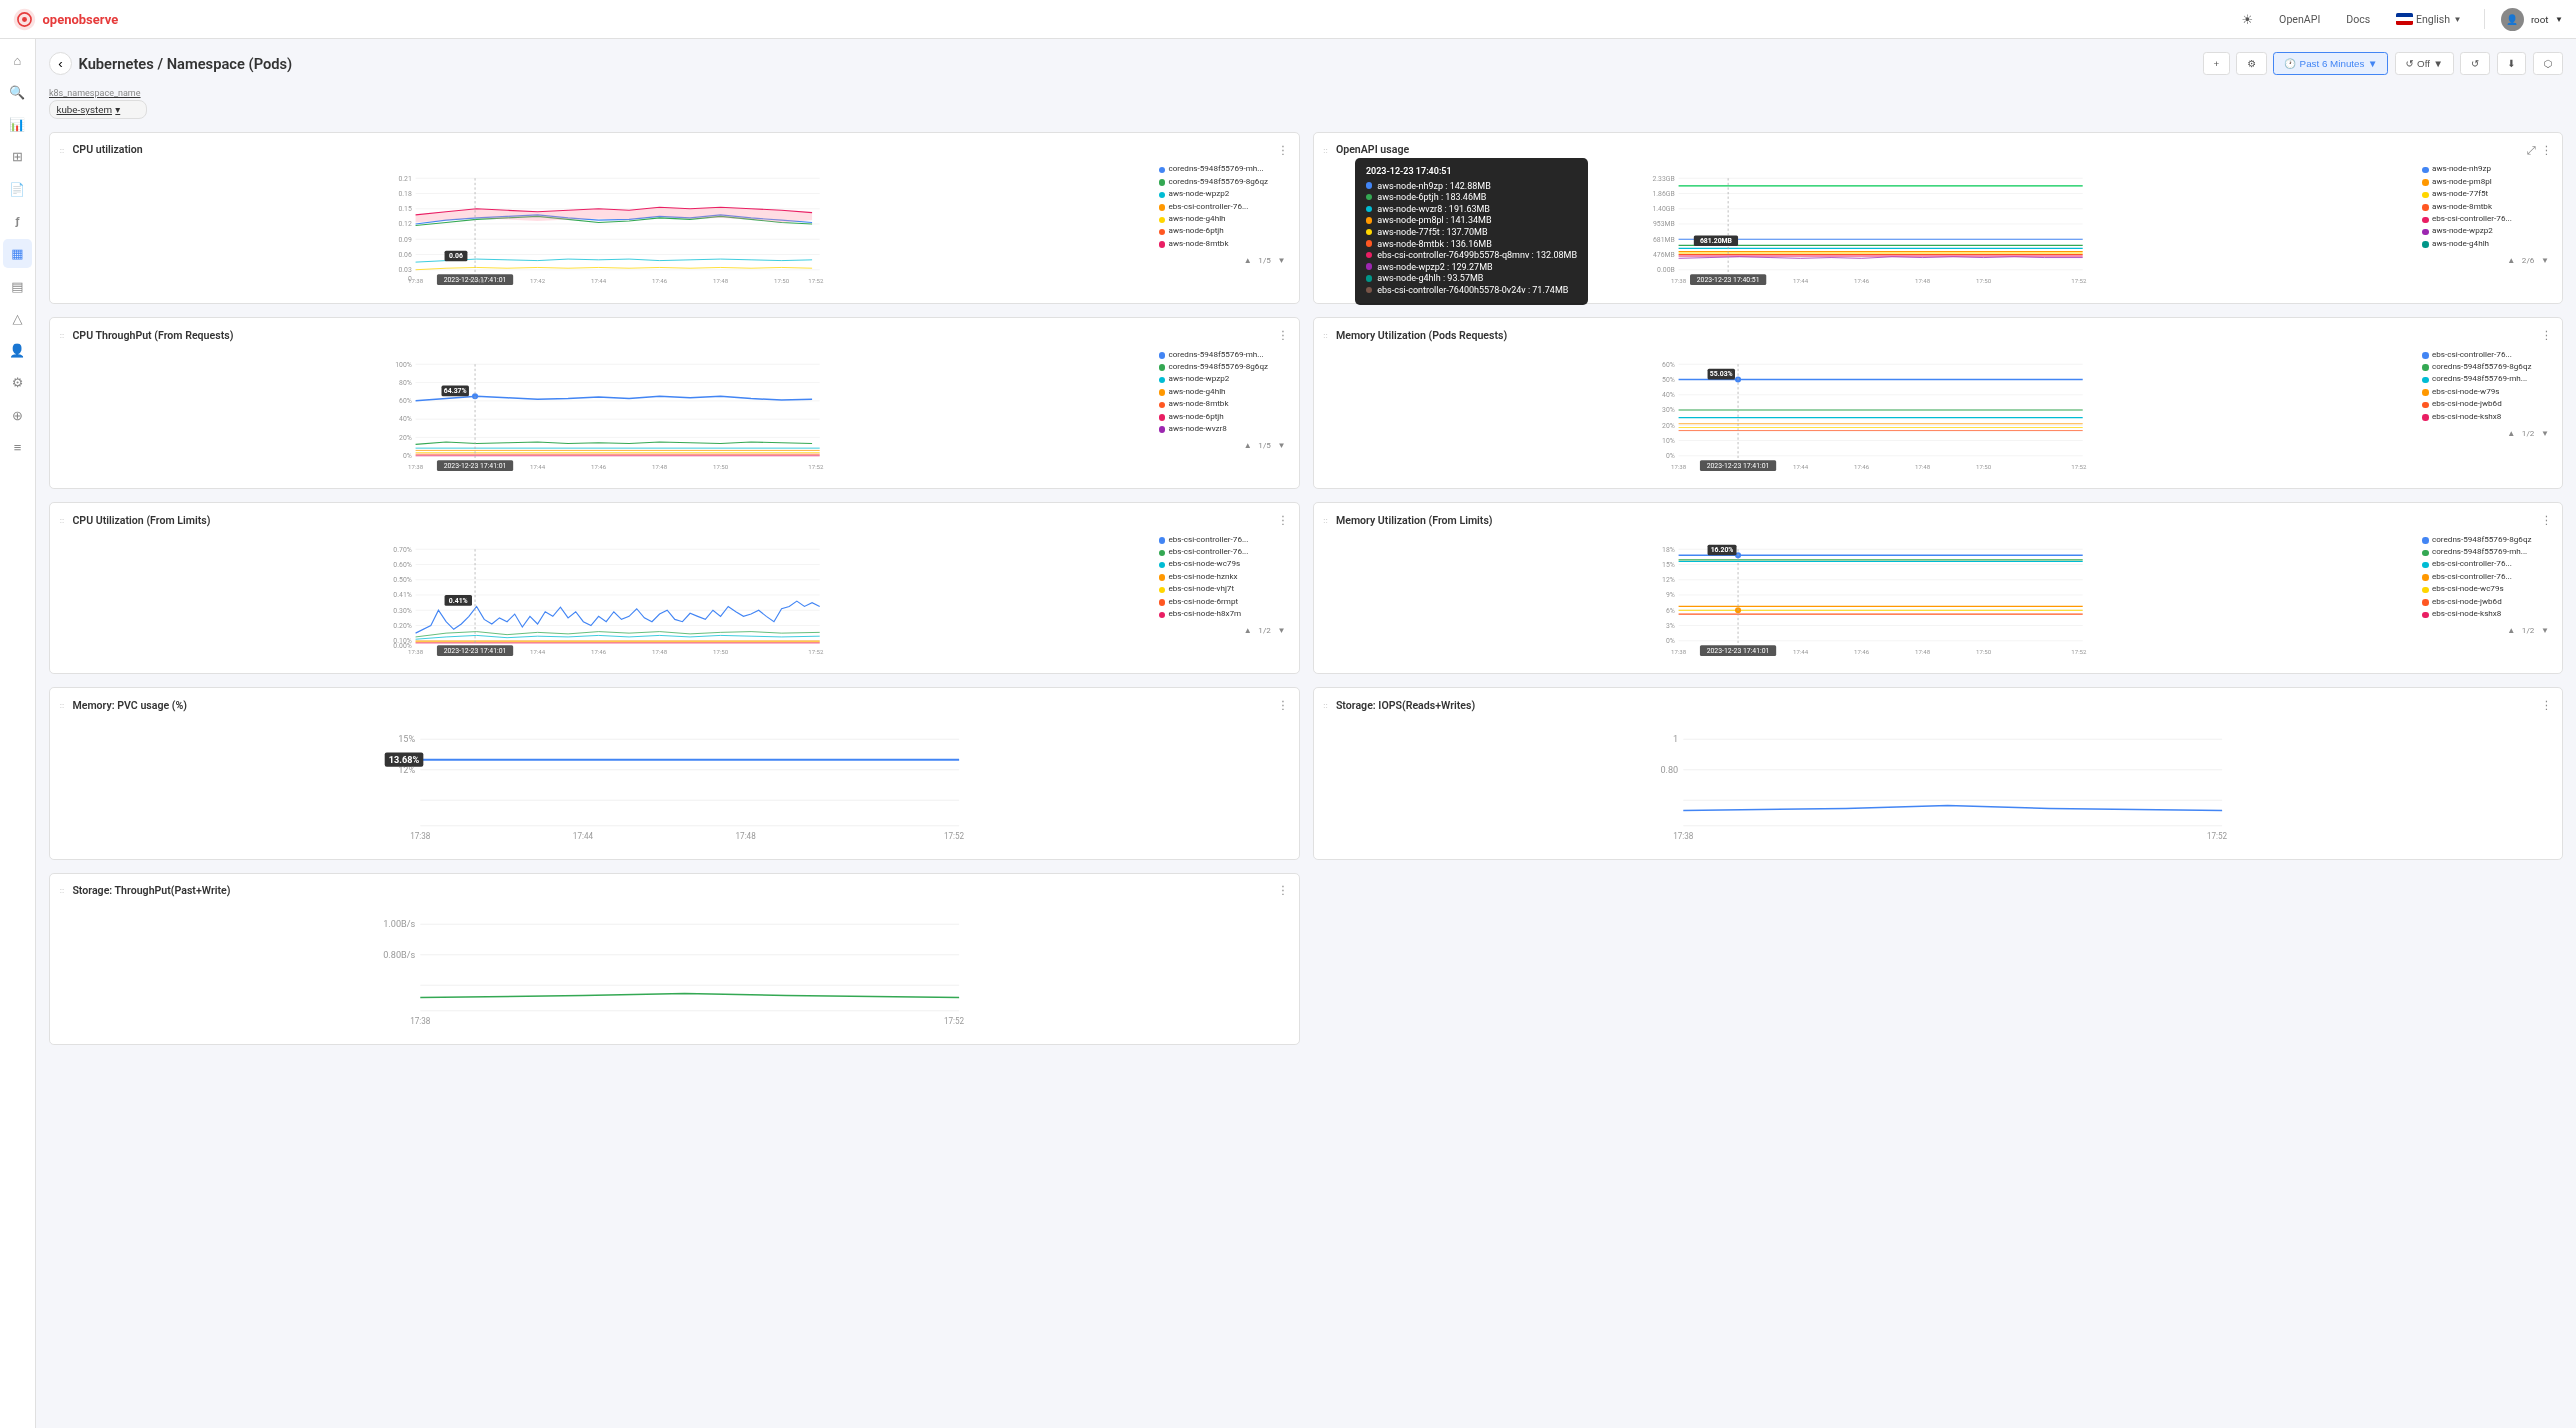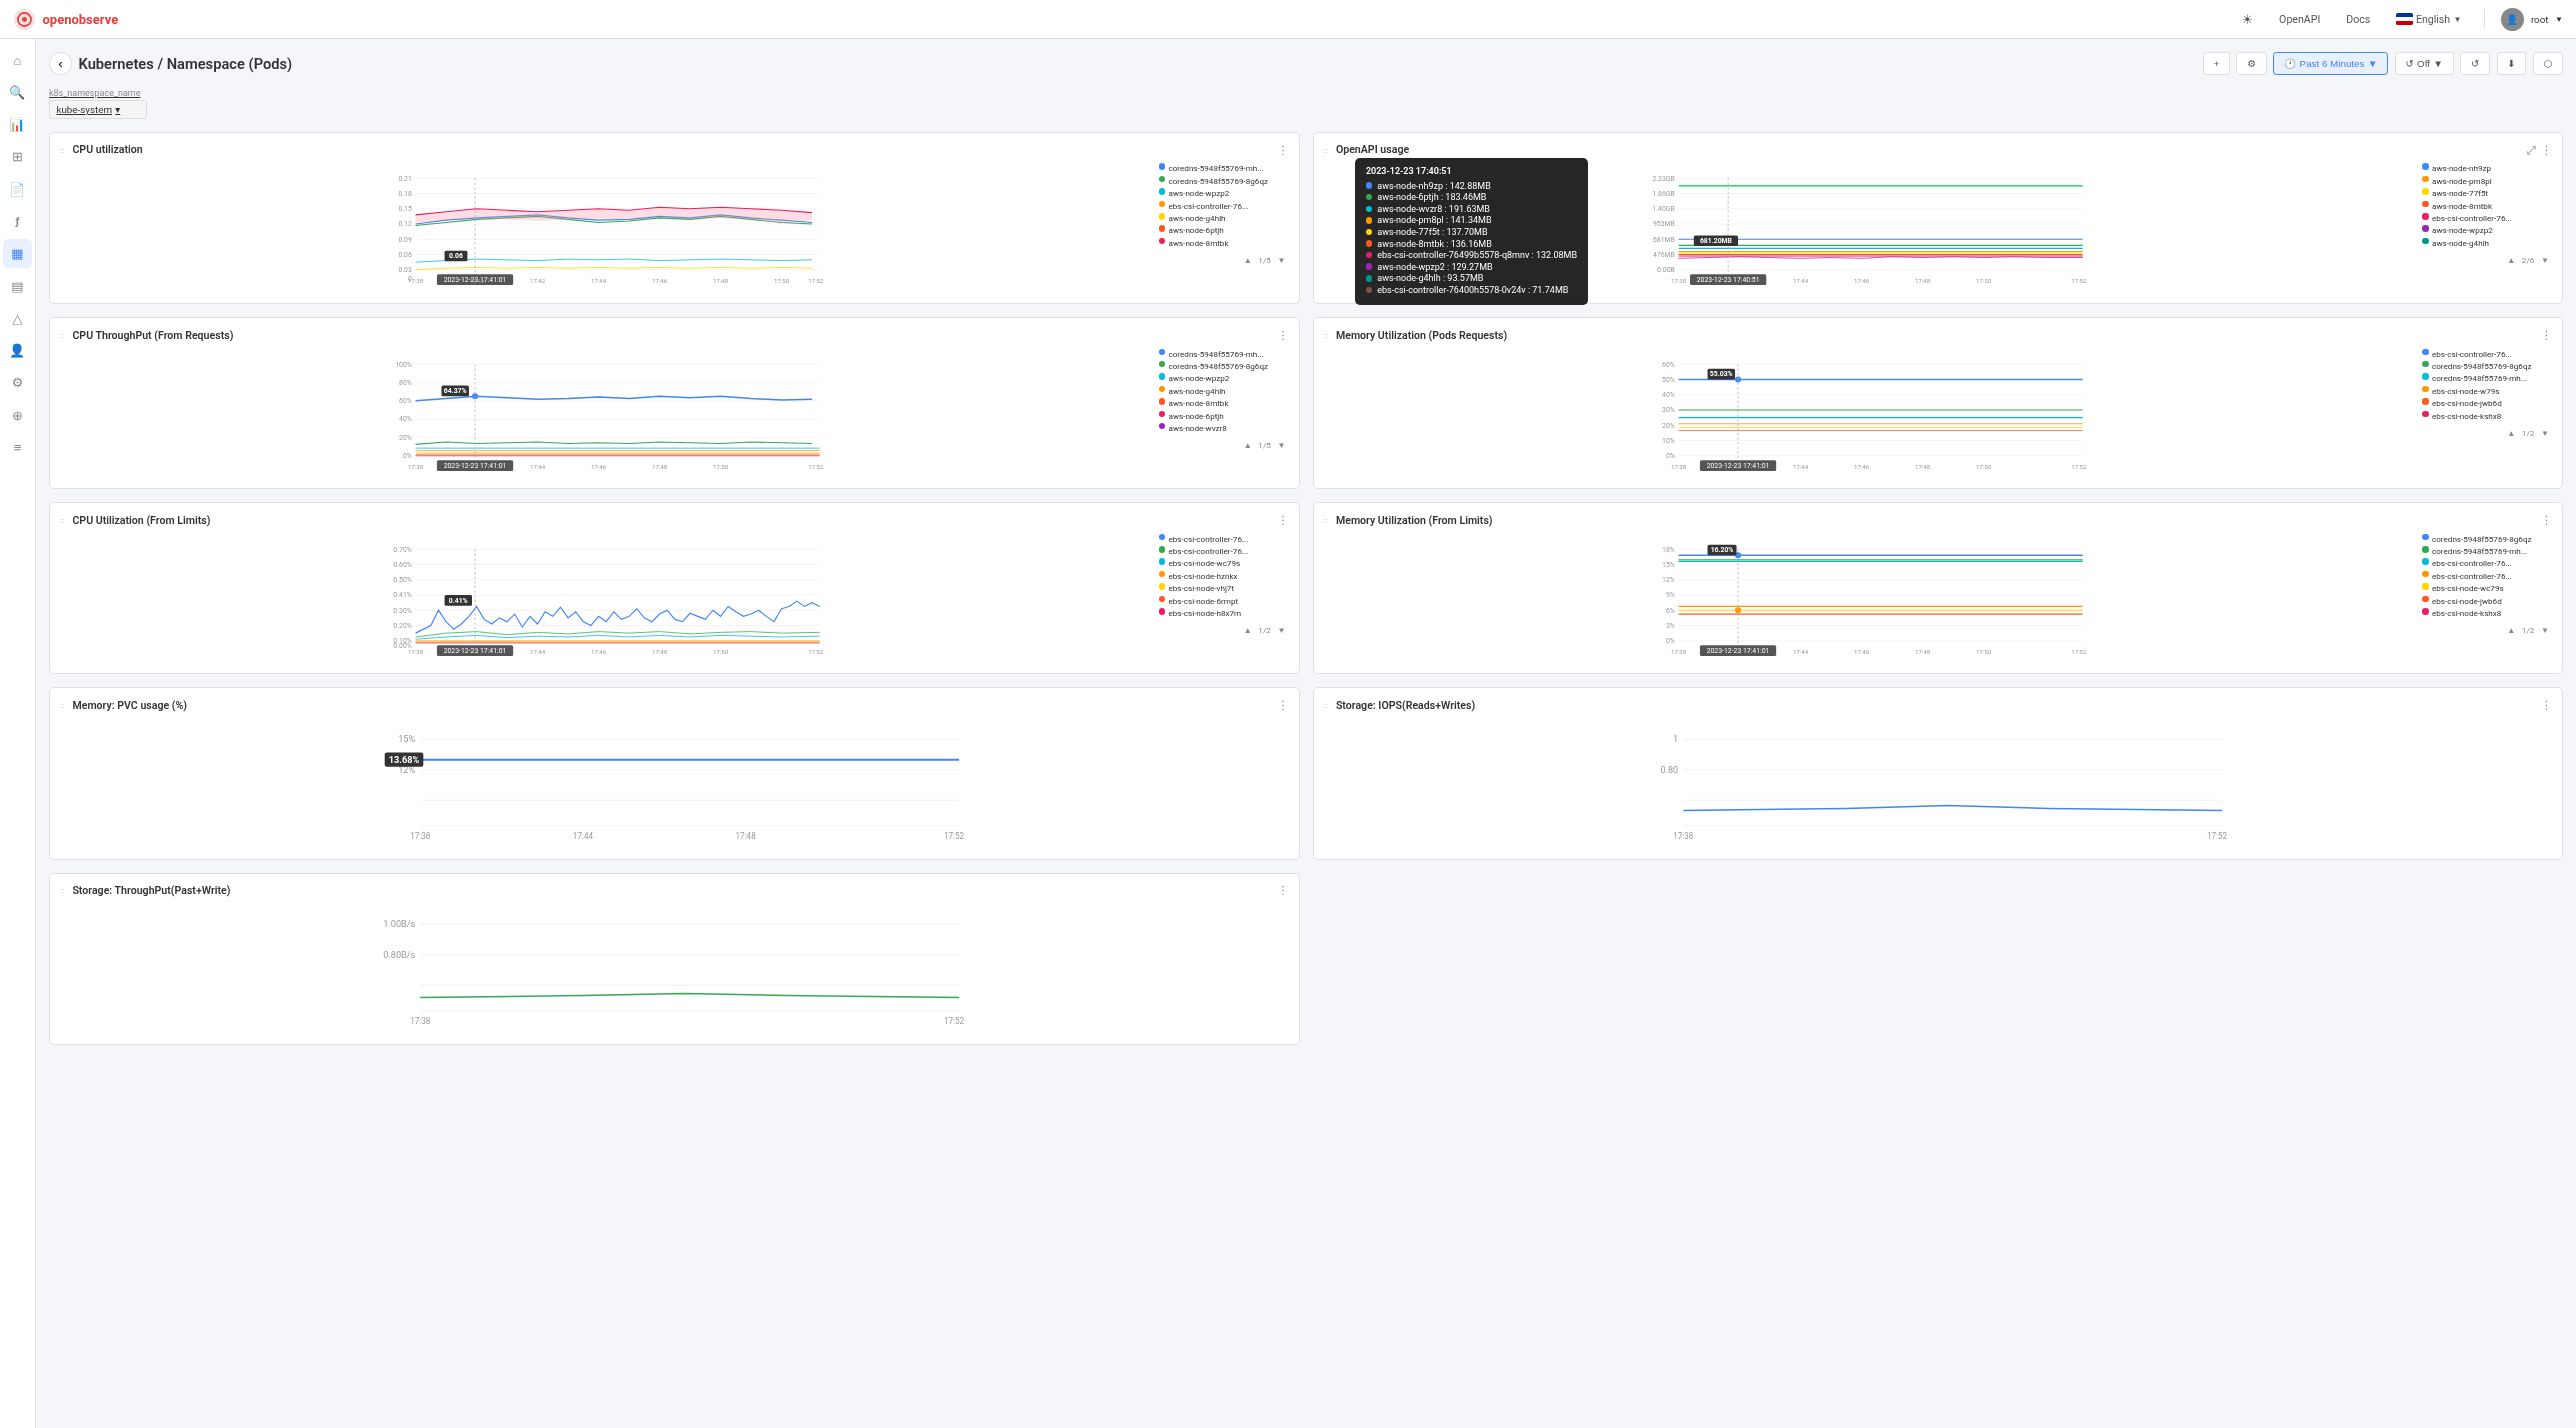--- a/index.html
+++ b/index.html
@@ -29,34 +29,34 @@
     .page-title { font-size: 14.7px; font-weight: 600; color: #333; }
     .page-actions { display: flex; align-items: center; gap: 6.5px; }
     .action-btn { display: flex; align-items: center; gap: 3.3px; padding: 4.9px 9.8px; border: 0.8px solid #ddd; border-radius: 3.3px; background: #fff; cursor: pointer; font-size: 9.8px; color: #555; }
     .time-selector { display: flex; align-items: center; gap: 3.3px; padding: 4.9px 9.8px; border: 0.8px solid #ddd; border-radius: 3.3px; background: #fff; cursor: pointer; font-size: 9.8px; color: #333; }
     .time-selector.active { background: #e8f0fe; border-color: #4285f4; color: #4285f4; }
     
     
     .filter-row { display: flex; align-items: center; gap: 9.8px; margin-bottom: 13px; text-decoration: underline; }
     .filter-select { display: flex; flex-direction: column; gap: 1.6px; }
     .filter-label { font-size: 9px; color: #888; }
-    .filter-dropdown { display: flex; align-items: center; gap: 3.3px; padding: 3.3px 6.5px; border: 0.8px solid #ddd; border-radius: 2px; background: #f5f5f5; cursor: pointer; font-size: 9.8px; min-width: 98px; }
+    .filter-dropdown { display: flex; align-items: center; gap: 3.3px; padding: 3.3px 6.5px; border: 0.8px solid #ddd; border-radius: 8px; background: #f5f5f5; cursor: pointer; font-size: 9.8px; min-width: 98px; }
     
     
     .dashboard-grid { display: grid; grid-template-columns: 1fr 1fr; gap: 13px; }
     
     
     .panel { background: #fff; border: 0.8px solid #e0e0e0; border-radius: 4.9px; padding: 9.8px; position: relative; }
     .panel-header { display: flex; align-items: center; justify-content: space-between; margin-bottom: 6.5px; }
     .panel-title { font-size: 10.6px; font-weight: 600; color: #333; display: flex; align-items: center; gap: 4.9px; }
     .panel-menu { cursor: pointer; color: #888; }
     .panel-content { display: flex; gap: 6.5px; }
     .chart-area { flex: 1; position: relative; min-height: 130px; }
     .legend-area { width: 130px; display: flex; flex-direction: column; gap: 2.4px; font-size: 8.1px; }
-    .legend-item { display: flex; align-items: flex-start; gap: 3.3px; white-space: nowrap; overflow: hidden; text-overflow: ellipsis; }
+    .legend-item { display: flex; align-items: flex-end; gap: 3.3px; white-space: nowrap; overflow: hidden; text-overflow: ellipsis; }
     .legend-dot { width: 6.5px; height: 6.5px; border-radius: 50%; flex-shrink: 0; }
     
     
     .chart-svg { width: 100%; height: 122px; }
     
     
     .tooltip-popup { position: absolute; background: rgba(0,0,0,0.85); color: #fff; border-radius: 4.9px; padding: 8.1px 11.4px; font-size: 9px; z-index: 200; pointer-events: none; min-width: 179px; top: 16.3px; left: 49px; }
     .tooltip-title { font-weight: 600; margin-bottom: 4.9px; color: #fff; font-size: 9px; }
     .tooltip-item { display: flex; align-items: center; gap: 4.9px; margin-bottom: 1.6px; }
     .tooltip-dot { width: 6.5px; height: 6.5px; border-radius: 50%; flex-shrink: 0; }

